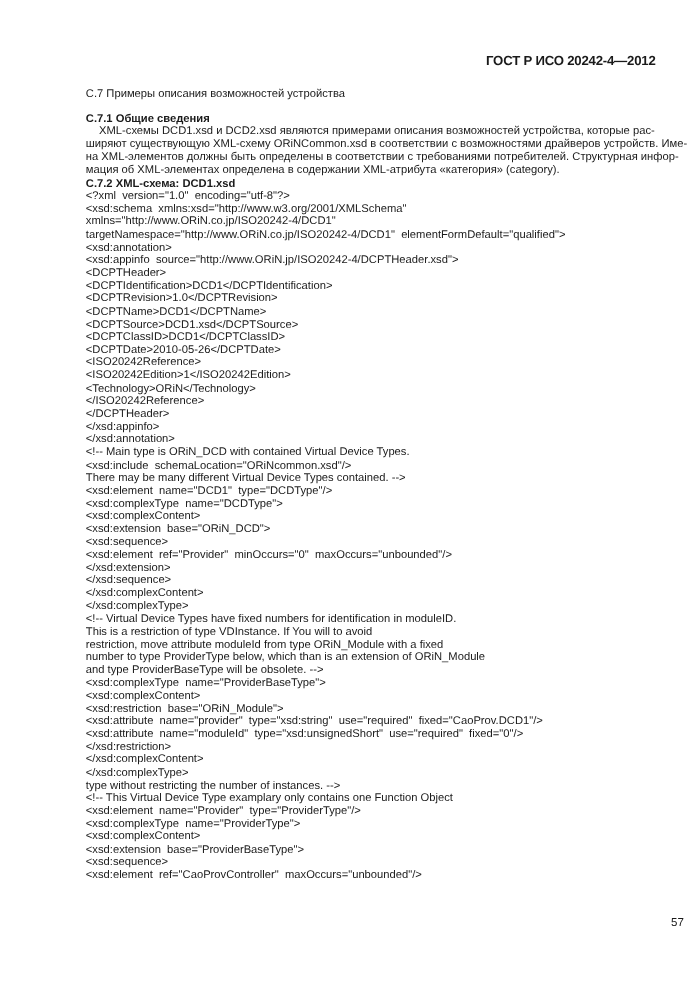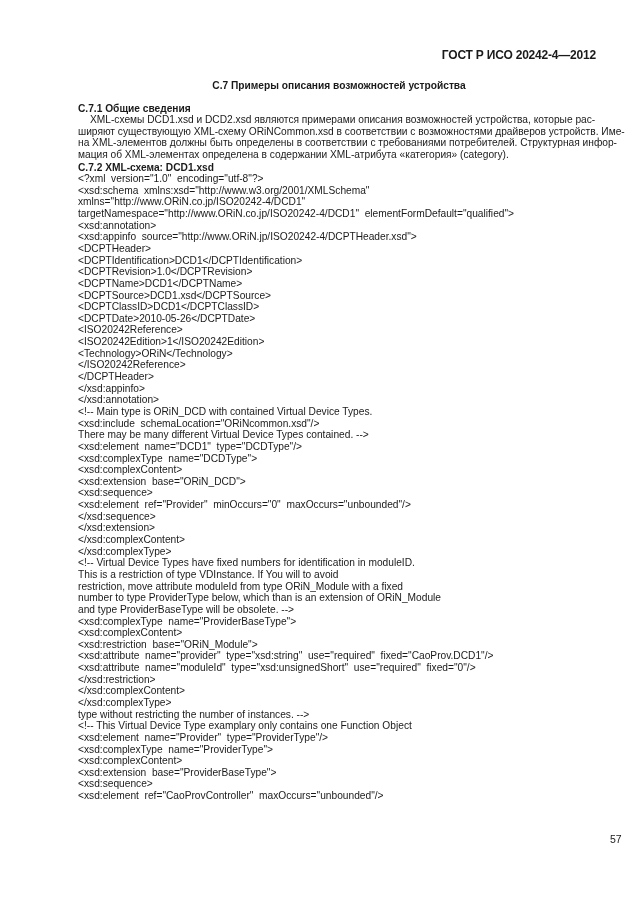--- a/index.html
+++ b/index.html
@@ -25,25 +25,24 @@
     }
     .content {
       position: absolute;
       left: 78px;
       top: 80px;
       width: 522px;
       font-size: 10.2px;
       line-height: 11.6px;
     }
     .h-section {
-      font-weight: bold;
+      font-weight: normal;
       font-size: 10.2px;
       margin: 0 0 11px 0;
       padding-left: 0;
-      text-align: center;
     }
     .h-sub {
       font-weight: bold;
       font-size: 10.2px;
       margin: 0;
     }
     .para {
       margin: 0 0 1px -12px;
       text-align: justify;
       text-indent: 12px;
@@ -111,22 +110,22 @@
       <span class="code-line">&lt;/xsd:annotation&gt;</span>
       <span class="code-line">&lt;!-- Main type is ORiN_DCD with contained Virtual Device Types.</span>
       <span class="code-line">&lt;xsd:include  schemaLocation="ORiNcommon.xsd"/&gt;</span>
       <span class="code-line">There may be many different Virtual Device Types contained. --&gt;</span>
       <span class="code-line">&lt;xsd:element  name="DCD1"  type="DCDType"/&gt;</span>
       <span class="code-line">&lt;xsd:complexType  name="DCDType"&gt;</span>
       <span class="code-line">&lt;xsd:complexContent&gt;</span>
       <span class="code-line">&lt;xsd:extension  base="ORiN_DCD"&gt;</span>
       <span class="code-line">&lt;xsd:sequence&gt;</span>
       <span class="code-line">&lt;xsd:element  ref="Provider"  minOccurs="0"  maxOccurs="unbounded"/&gt;</span>
+      <span class="code-line">&lt;/xsd:extension&gt;</span>
       <span class="code-line">&lt;/xsd:sequence&gt;</span>
-      <span class="code-line">&lt;/xsd:extension&gt;</span>
       <span class="code-line">&lt;/xsd:complexContent&gt;</span>
       <span class="code-line">&lt;/xsd:complexType&gt;</span>
       <span class="code-line">&lt;!-- Virtual Device Types have fixed numbers for identification in moduleID.</span>
       <span class="code-line">This is a restriction of type VDInstance. If You will to avoid</span>
       <span class="code-line">restriction, move attribute moduleId from type ORiN_Module with a fixed</span>
       <span class="code-line">number to type ProviderType below, which than is an extension of ORiN_Module</span>
       <span class="code-line">and type ProviderBaseType will be obsolete. --&gt;</span>
       <span class="code-line">&lt;xsd:complexType  name="ProviderBaseType"&gt;</span>
       <span class="code-line">&lt;xsd:complexContent&gt;</span>
       <span class="code-line">&lt;xsd:restriction  base="ORiN_Module"&gt;</span>

